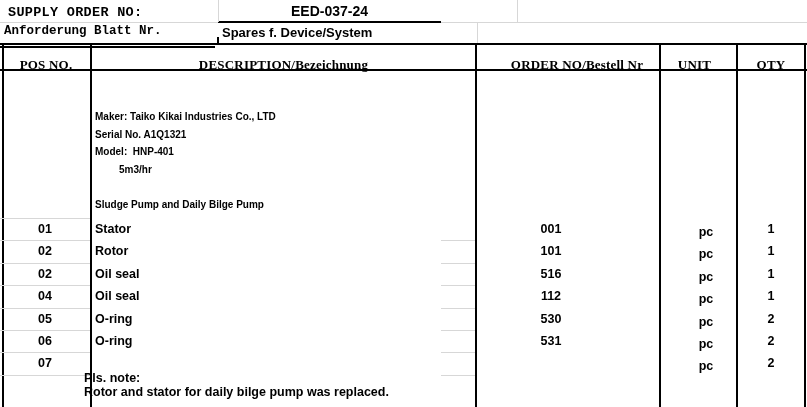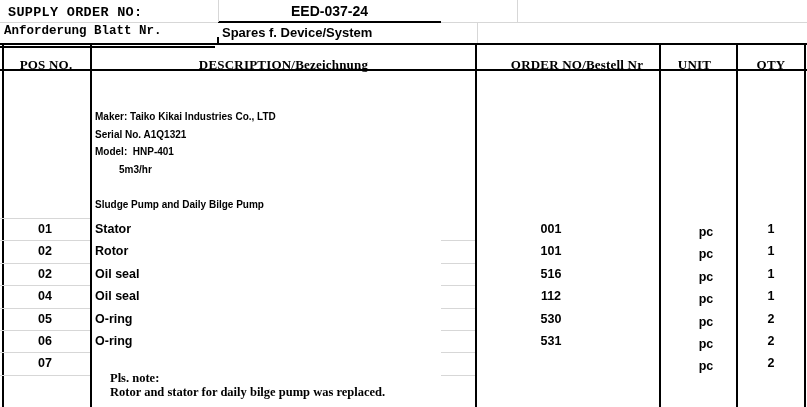--- a/index.html
+++ b/index.html
@@ -42,21 +42,21 @@
   .info-line.indent { padding-left:24px; }
   
   .col { position:absolute; top:218px; font-size:12.5px; font-weight:bold; }
   .col .rcell { height:22.4px; line-height:22.4px; white-space:pre; overflow:visible; }
   .col-pos   { left:0;    width:90px;  text-align:center; }
   .col-desc  { left:95px; width:340px; text-align:left; }
   .col-order { left:477px; width:148px; text-align:center; }
   .col-unit  { left:661px; width:90px;  text-align:center; }
   .col-unit .rcell { position:relative; top:3px; }
   .col-qty   { left:738px; width:66px;  text-align:center; }
-  .note-line { position:absolute; left:110px; font-size:12.5px; font-weight:bold; white-space:pre;font-family:Liberation Serif, serif; }
+  .note-line { position:absolute; left:84px; font-size:12.5px; font-weight:bold; white-space:pre; }
 </style>
 </head>
 <body>
 
 <div class="canvas">
 
   <div class="abs serif-bold supply-label">SUPPLY ORDER NO:</div>
 
   <div class="abs sans-bold orderno-box">EED-037-24</div>
 

